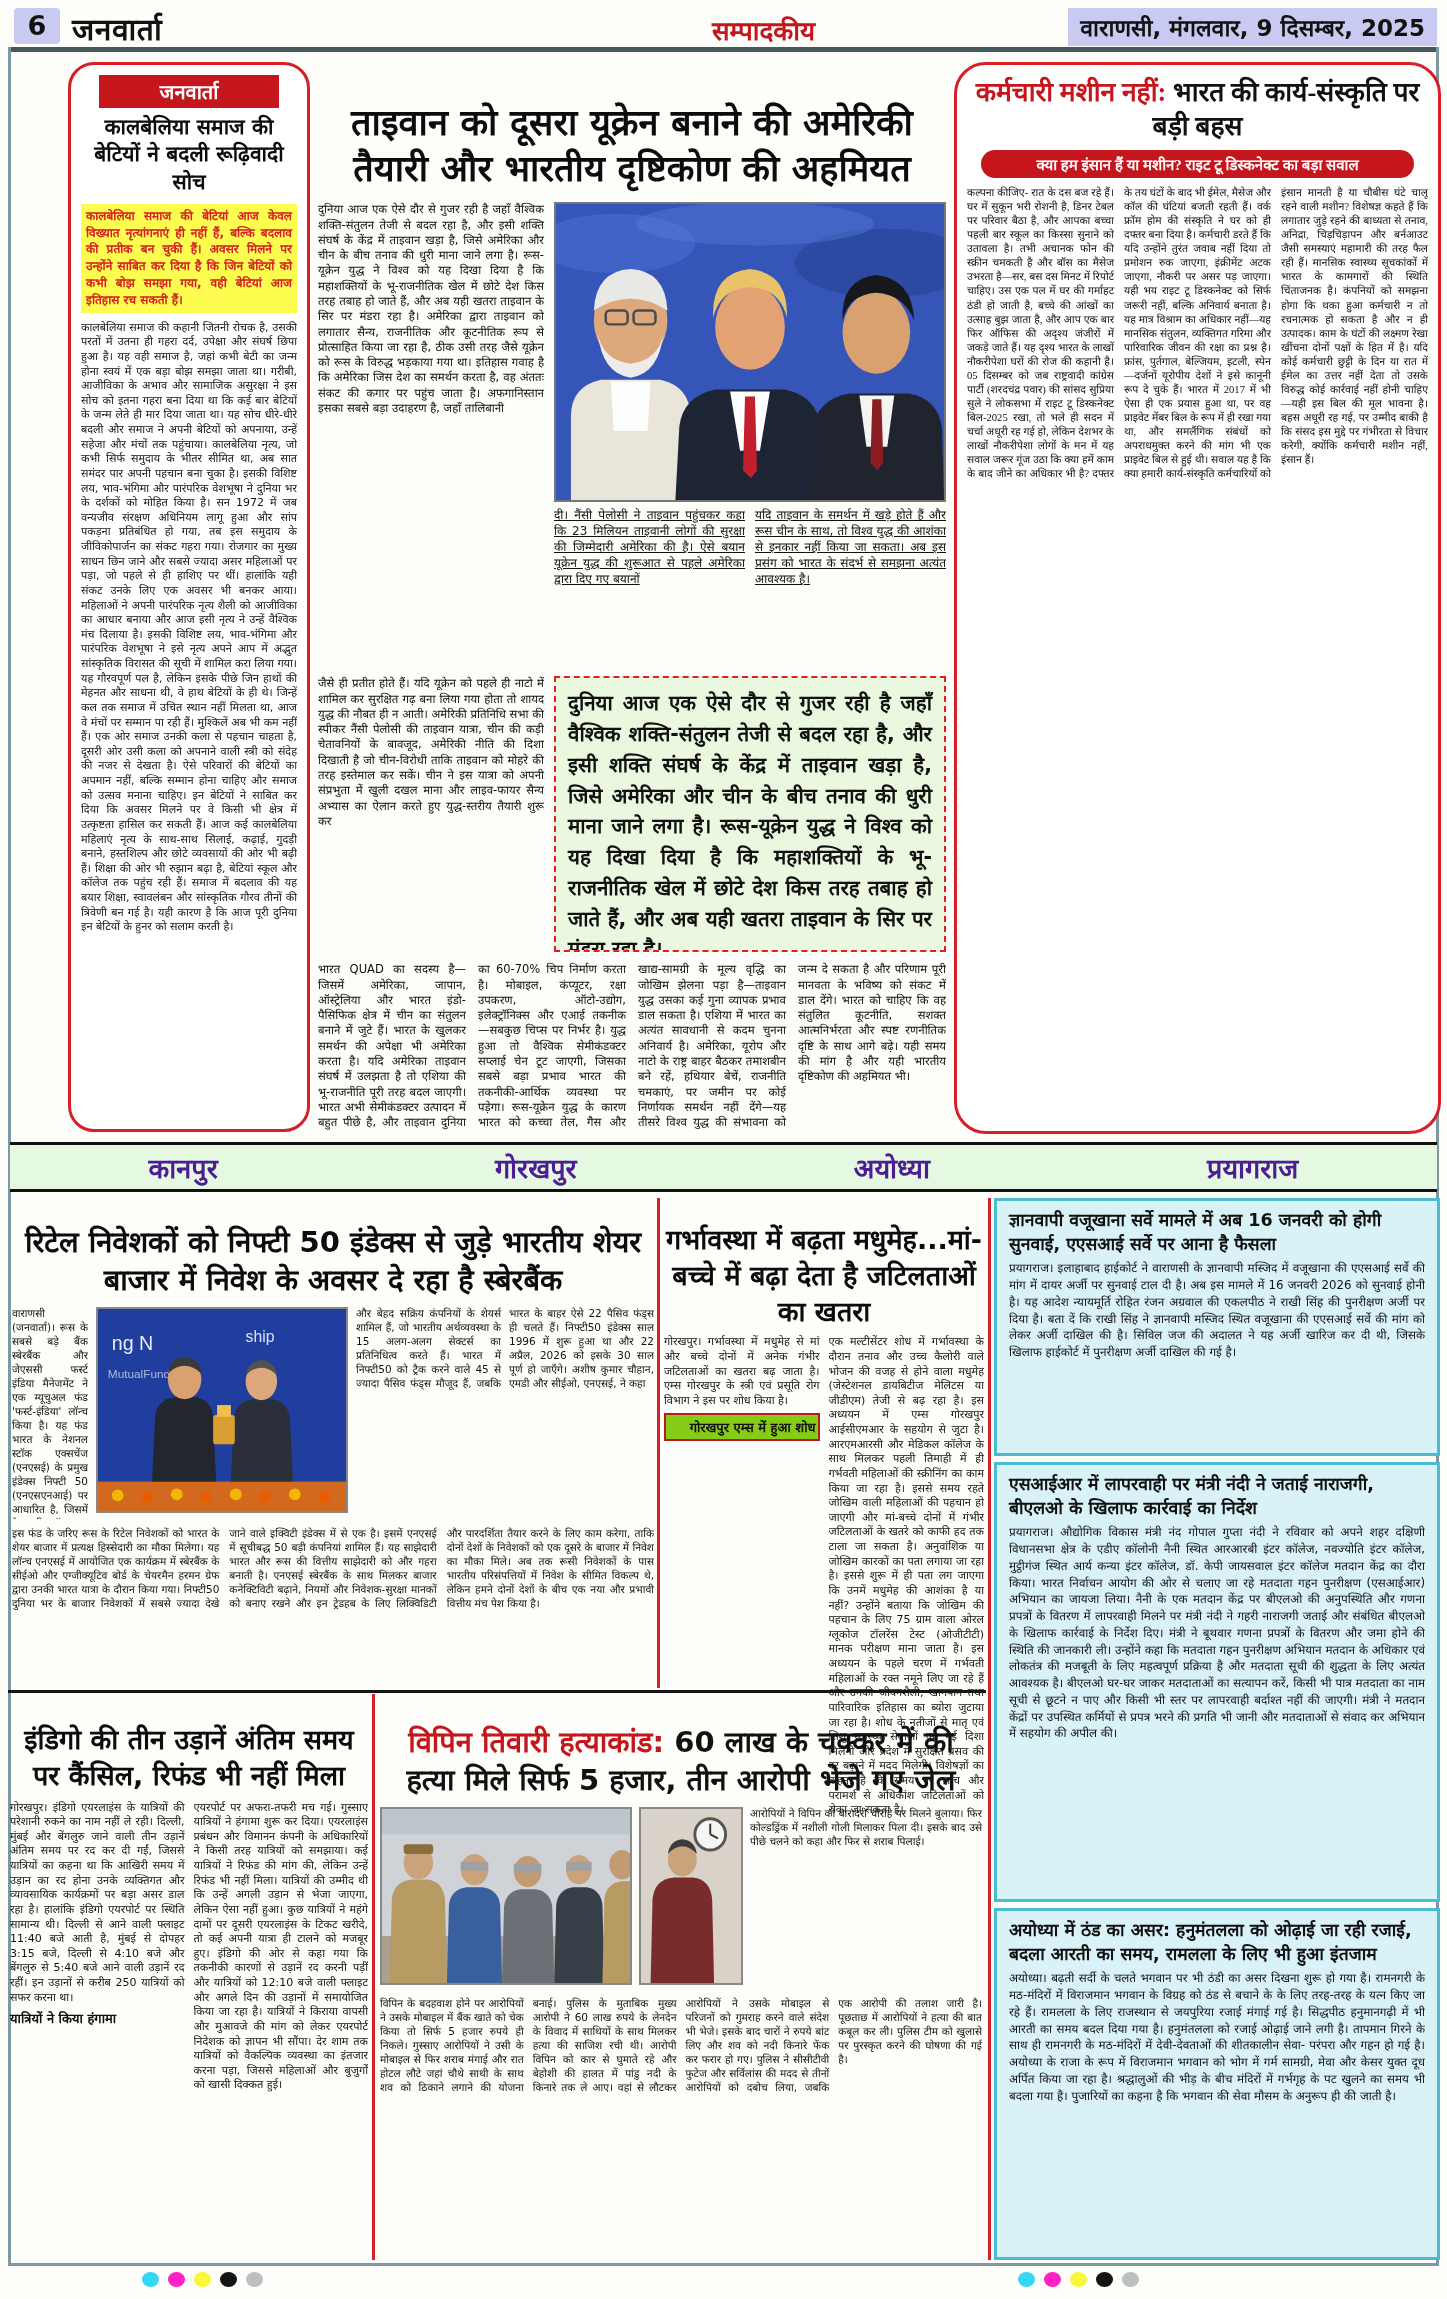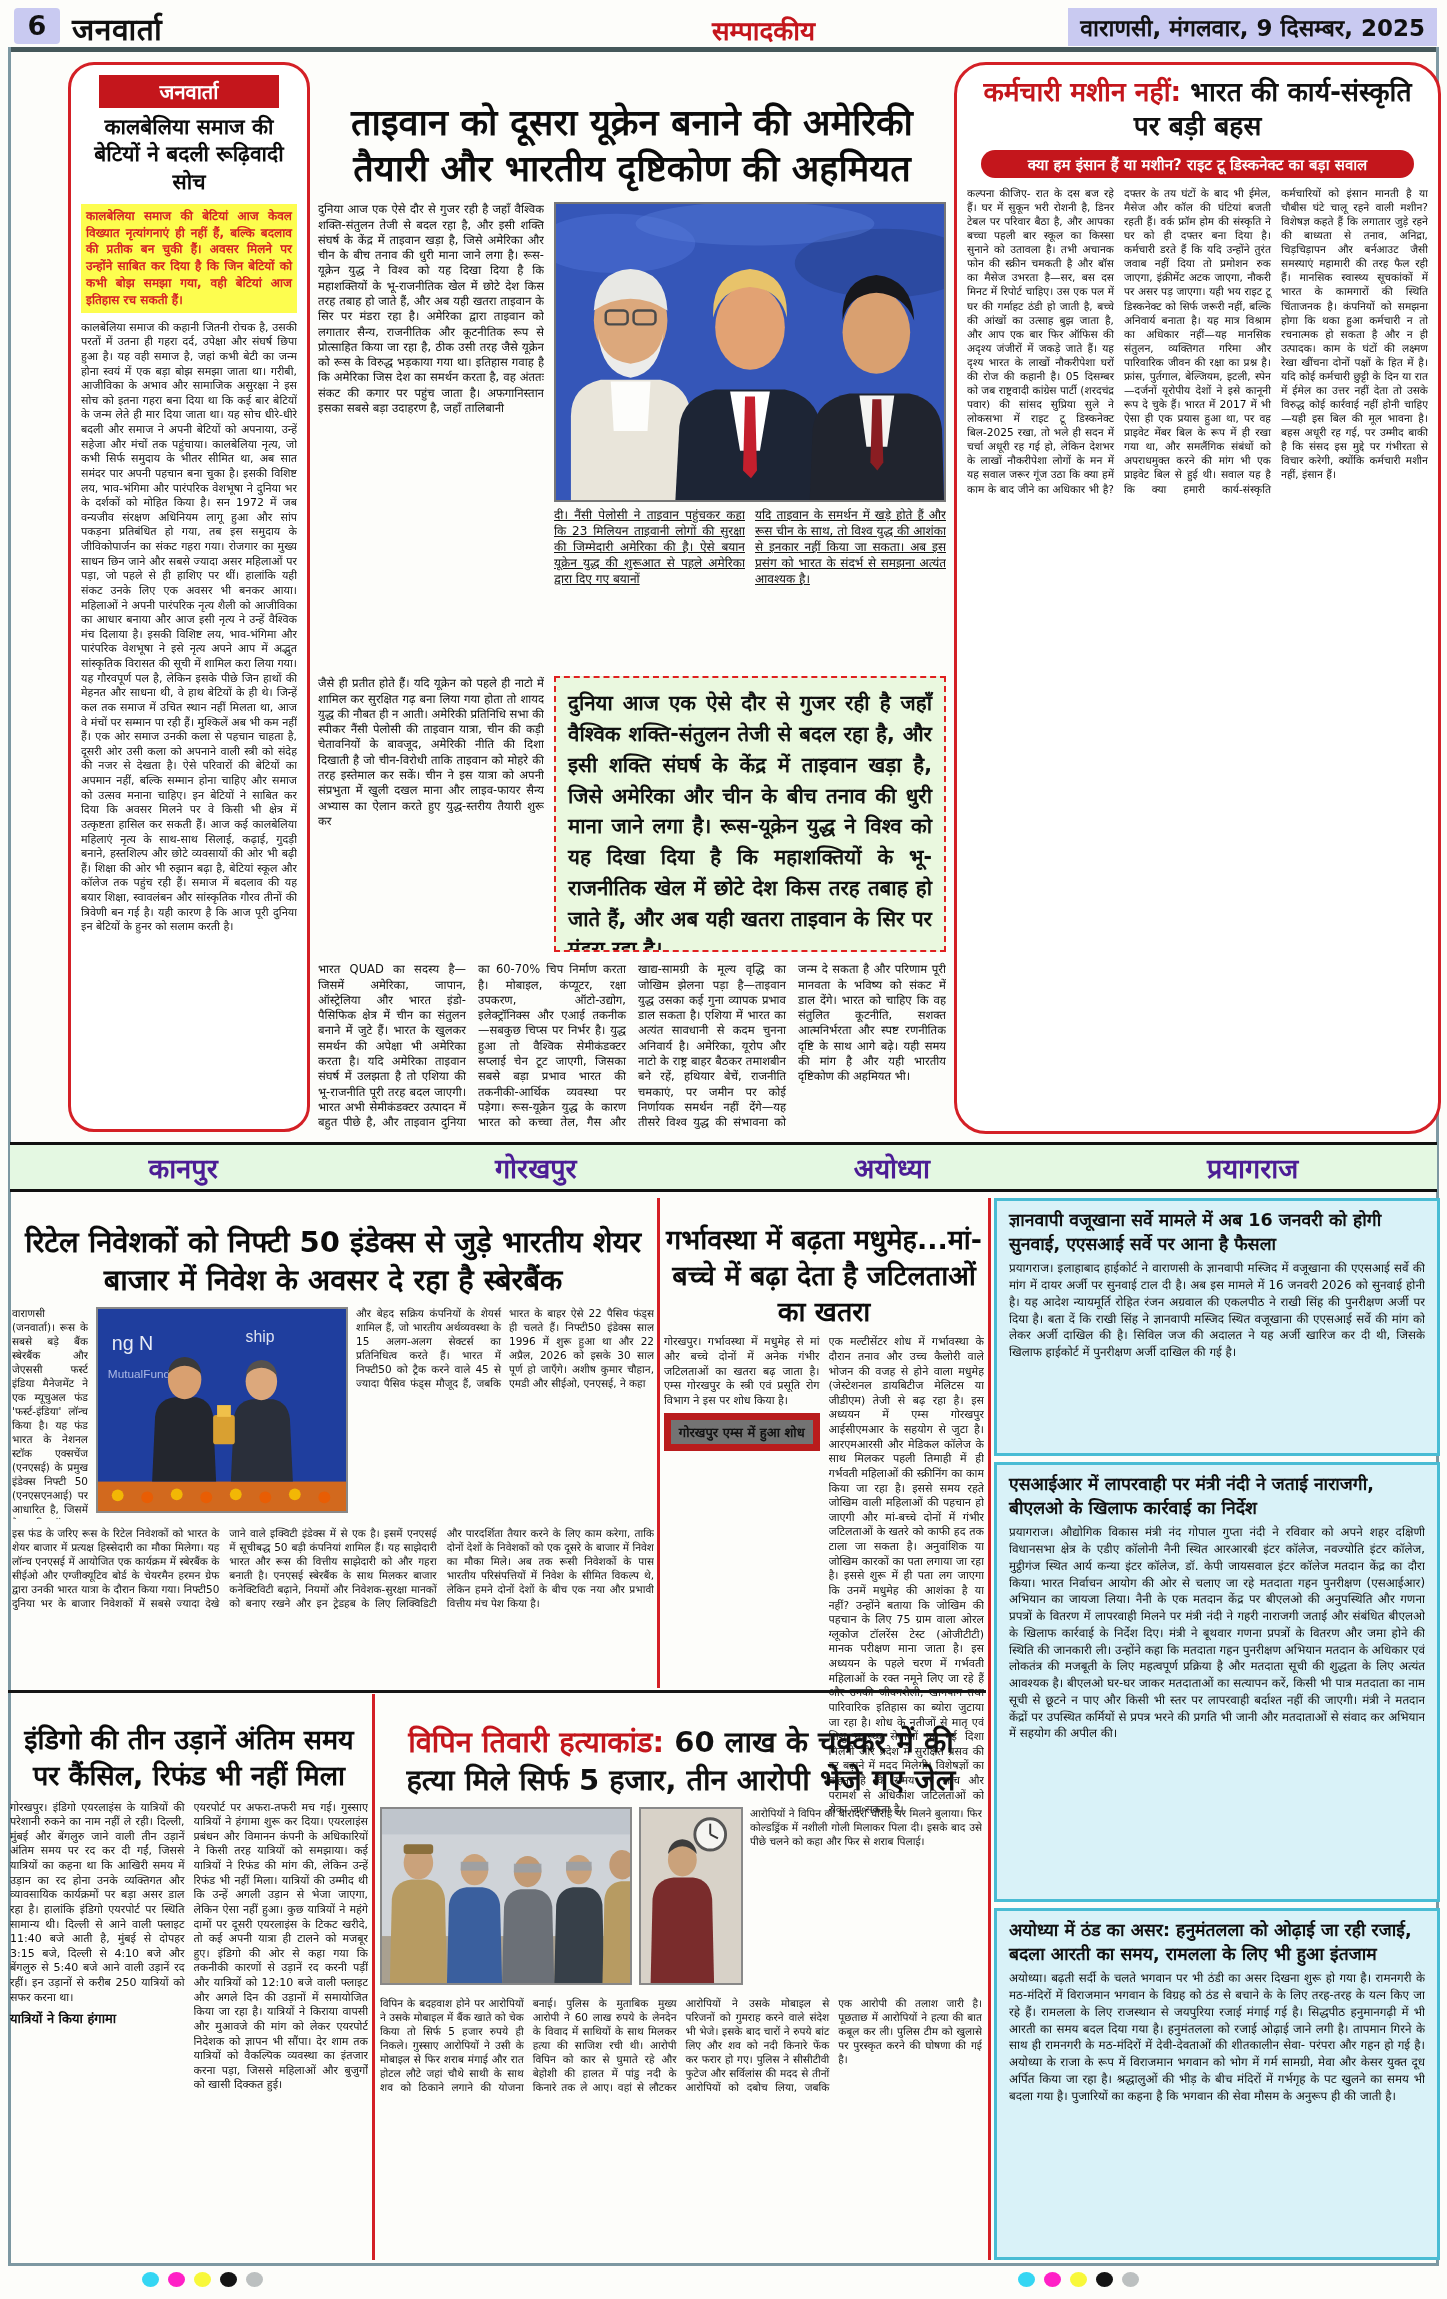--- a/index.html
+++ b/index.html
@@ -34,21 +34,21 @@
   .tw-right{flex:1;}
   .leaders{width:100%;height:300px;border:2px solid #777;box-sizing:border-box;display:block;}
   .tw-caps{display:flex;gap:10px;margin-top:6px;}
   .tw-caps div{flex:1;height:148px;font-size:12px;text-decoration:underline;}
   .tw-mid{display:flex;gap:10px;margin-top:8px;}
   .tw-c1b{width:226px;height:268px;font-size:11.5px;}
   .pullbox{flex:1;height:252px;background:#eaf8df;border:2px dashed #e02020;padding:10px 12px;
            font-size:20.5px;font-weight:bold;line-height:1.5;text-align:justify;overflow:hidden;}
   .tw-bottom{margin-top:10px;column-count:4;column-gap:12px;height:196px;font-size:11.5px;}
   
-  .wk-box{left:954px;top:62px;width:487px;height:1072px;border-radius:32px;}
+  .wk-box{left:954px;top:62px;width:487px;height:1072px;border-radius:32px;font-family:Liberation Serif, serif;}
   .wk-head{font-size:26.5px;text-align:center;line-height:1.3;margin:2px 0 6px 0;font-weight:bold;}
   .wk-red{color:#c4161c;}
   .wk-pill{background:#c4161c;color:#fff;border-radius:18px;font-size:15px;font-weight:bold;
            text-align:center;padding:4px 10px;margin:0 14px 8px 14px;}
   .wk-body{column-count:3;column-gap:10px;height:910px;font-size:10.6px;}
   
   .citybar{left:10px;top:1142px;width:1427px;height:50px;background:#e4f8e2;border-top:3px solid #111;
            border-bottom:3px solid #111;box-sizing:border-box;display:flex;align-items:center;justify-content:space-around;}
   .city{color:#4c1d95;font-size:27px;font-weight:bold;}
   
@@ -56,22 +56,22 @@
   .sber-head{font-size:29px;text-align:center;line-height:1.3;margin-bottom:8px;}
   .sber-row{display:flex;gap:8px;height:212px;}
   .sber-l{width:76px;font-size:10.5px;}
   .sber-photo{width:252px;height:206px;border:2px solid #888;box-sizing:border-box;}
   .sber-r{flex:1;column-count:2;column-gap:8px;font-size:10.5px;}
   .sber-bottom{margin-top:8px;column-count:3;column-gap:10px;height:158px;font-size:10.5px;}
   .vline-red{width:3px;background:#d42026;}
   .diab{left:664px;top:1200px;width:320px;height:486px;}
   .diab-head{font-size:27px;text-align:center;line-height:1.32;margin-bottom:6px;}
   .diab-body{column-count:2;column-gap:9px;height:388px;font-size:10.5px;}
-  .green-sub{background:#737373;border:7px solid #b91c1c;font-size:13px;font-weight:bold;
-             text-align:center;padding:3px 2px;margin:5px 0;}
+  .green-sub{background:#84cc16;border:2px solid #b91c1c;font-size:13px;font-weight:bold;
+             text-align:right;padding:3px 2px;margin:5px 0;}
   
   .cyanbox{background:#d9f2f8;border:3px solid #49bcd4;padding:8px 12px;box-sizing:border-box;}
   .cy-head{font-size:17.5px;font-weight:bold;line-height:1.35;margin-bottom:4px;}
   .cy-body{font-size:11.8px;line-height:1.42;text-align:justify;overflow:hidden;}
   .gy{left:994px;top:1198px;width:446px;height:258px;}
   .sirb{left:994px;top:1462px;width:446px;height:440px;}
   .ay{left:994px;top:1908px;width:446px;height:352px;}
   
   .hline-black{left:8px;top:1690px;width:978px;height:3px;background:#161616;}
   .indigo{left:10px;top:1700px;width:358px;height:556px;}

